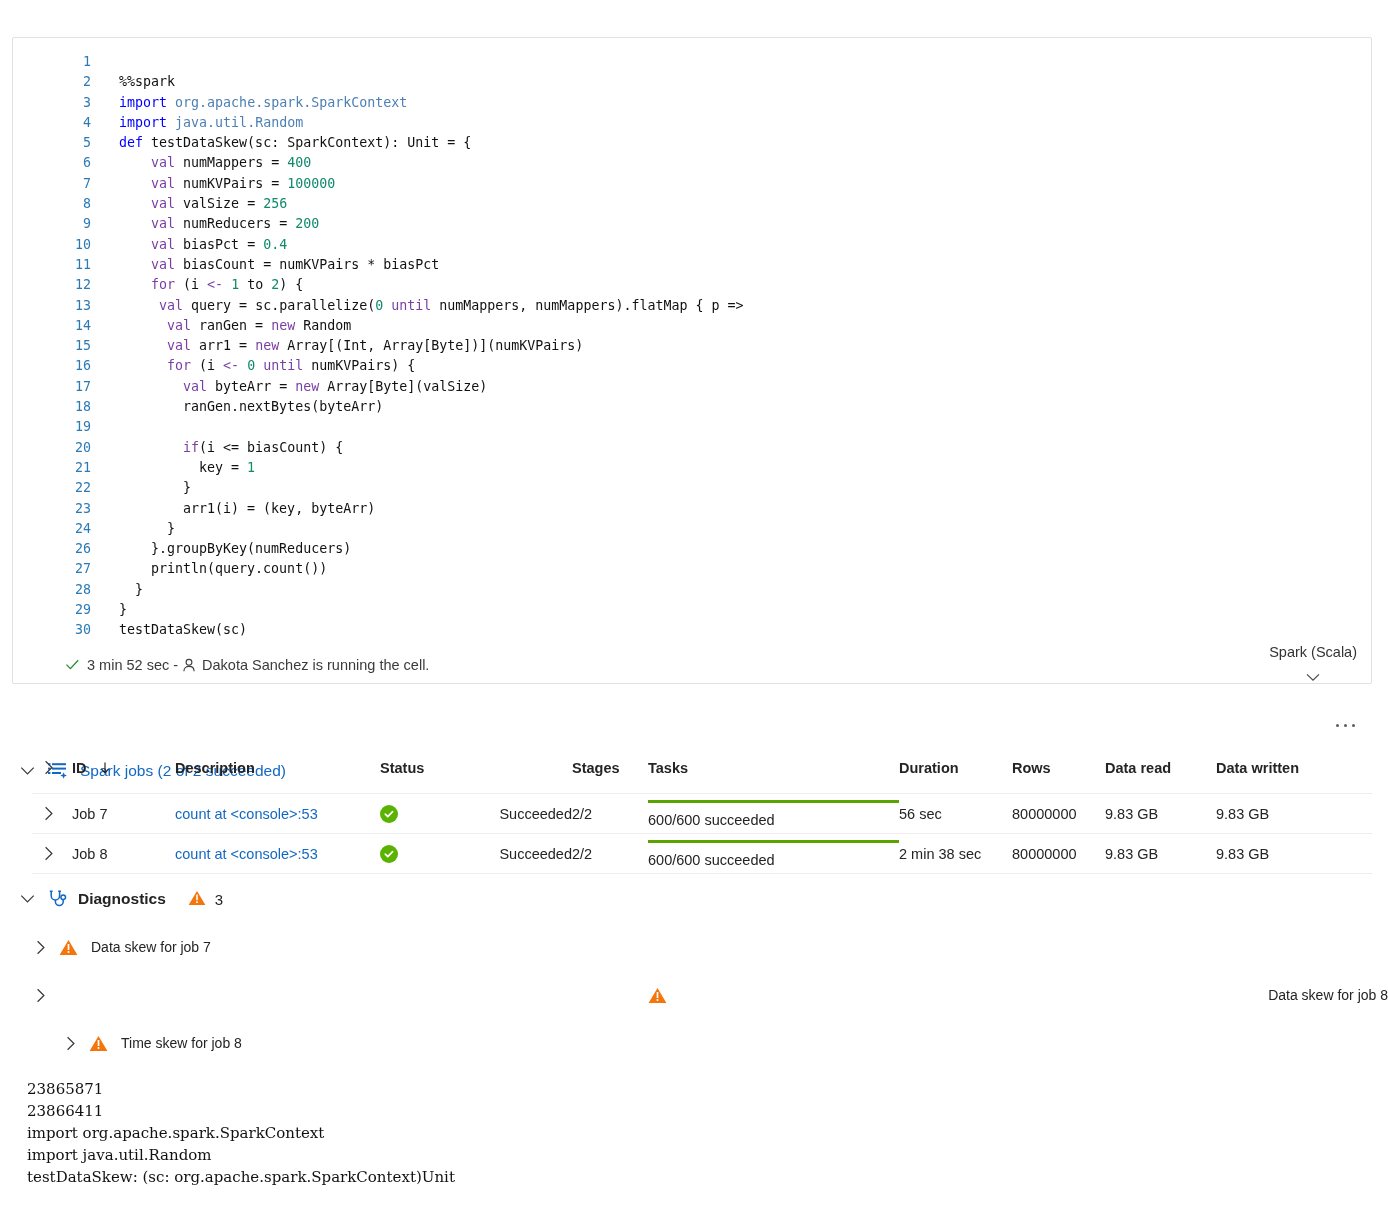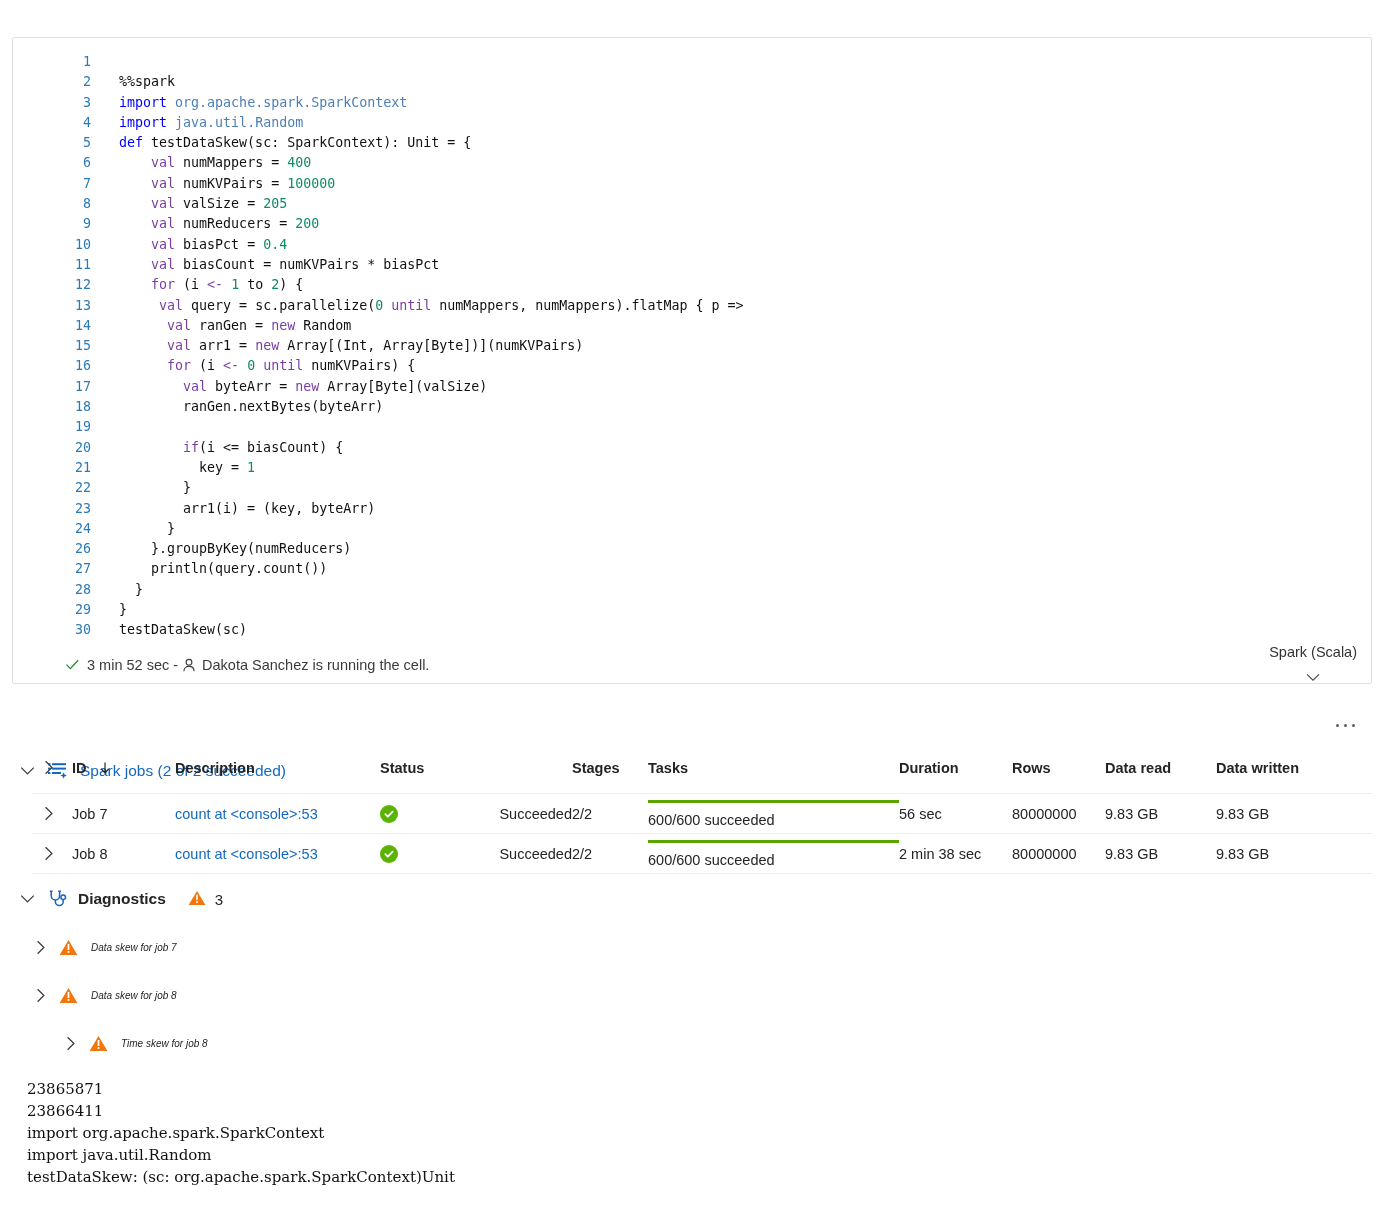--- a/index.html
+++ b/index.html
@@ -143,21 +143,21 @@
   }
   .diag-title { margin-left: 10px; font-size: 15.5px; font-weight: bold; color: #242424; }
   .diag-count { margin-left: 22px; display: flex; align-items: center; gap: 9px; font-size: 15px; color: #242424; }
 
   .diag-item {
     position: absolute; left: 0; width: 1388px; height: 30px;
     display: flex; align-items: center;
   }
   .diag-item .chev-toggle { margin-left: 26px; }
   .diag-item .warn { margin-left: 3px; display: flex; align-items: center; }
-  .diag-item .dlabel { margin-left: 13px; font-size: 10px; color: #242424; font-style: italic; }
+  .diag-item .dlabel { margin-left: 13px; font-size: 14px; color: #242424; }
 
   
   .console {
     position: absolute; left: 27px; top: 1078px;
     font-family: "DejaVu Serif", "Liberation Serif", serif;
     font-size: 15px;
     line-height: 22px;
     color: #111111;
     white-space: pre;
   }
@@ -169,21 +169,21 @@
 
   <div class="cell">
     <div class="code-area" id="code-area">
         <div class="code-line"><span class="ln">1</span><span class="code-text"></span></div>
         <div class="code-line"><span class="ln">2</span><span class="code-text"><span class="tok-op">  %%spark</span></span></div>
         <div class="code-line"><span class="ln">3</span><span class="code-text"><span class="tok-op">  </span><span class="tok-kw">import</span><span class="tok-op"> </span><span class="tok-pkg">org.apache.spark.SparkContext</span></span></div>
         <div class="code-line"><span class="ln">4</span><span class="code-text"><span class="tok-op">  </span><span class="tok-kw">import</span><span class="tok-op"> </span><span class="tok-pkg">java.util.Random</span></span></div>
         <div class="code-line"><span class="ln">5</span><span class="code-text"><span class="tok-op">  </span><span class="tok-kw">def</span><span class="tok-op"> testDataSkew(sc: SparkContext): Unit = {</span></span></div>
         <div class="code-line"><span class="ln">6</span><span class="code-text"><span class="tok-op">      </span><span class="tok-kw2">val</span><span class="tok-op"> numMappers = </span><span class="tok-num">400</span></span></div>
         <div class="code-line"><span class="ln">7</span><span class="code-text"><span class="tok-op">      </span><span class="tok-kw2">val</span><span class="tok-op"> numKVPairs = </span><span class="tok-num">100000</span></span></div>
-        <div class="code-line"><span class="ln">8</span><span class="code-text"><span class="tok-op">      </span><span class="tok-kw2">val</span><span class="tok-op"> valSize = </span><span class="tok-num">205</span></span></div>
+        <div class="code-line"><span class="ln">8</span><span class="code-text"><span class="tok-op">      </span><span class="tok-kw2">val</span><span class="tok-op"> valSize = </span><span class="tok-num">256</span></span></div>
         <div class="code-line"><span class="ln">9</span><span class="code-text"><span class="tok-op">      </span><span class="tok-kw2">val</span><span class="tok-op"> numReducers = </span><span class="tok-num">200</span></span></div>
         <div class="code-line"><span class="ln">10</span><span class="code-text"><span class="tok-op">      </span><span class="tok-kw2">val</span><span class="tok-op"> biasPct = </span><span class="tok-num">0.4</span></span></div>
         <div class="code-line"><span class="ln">11</span><span class="code-text"><span class="tok-op">      </span><span class="tok-kw2">val</span><span class="tok-op"> biasCount = numKVPairs * biasPct</span></span></div>
         <div class="code-line"><span class="ln">12</span><span class="code-text"><span class="tok-op">      </span><span class="tok-kw2">for</span><span class="tok-op"> (i </span><span class="tok-kw2">&lt;-</span><span class="tok-op"> </span><span class="tok-num">1</span><span class="tok-op"> to </span><span class="tok-num">2</span><span class="tok-op">) {</span></span></div>
         <div class="code-line"><span class="ln">13</span><span class="code-text"><span class="tok-op">       </span><span class="tok-kw2">val</span><span class="tok-op"> query = sc.parallelize(</span><span class="tok-num">0</span><span class="tok-op"> </span><span class="tok-kw2">until</span><span class="tok-op"> numMappers, numMappers).flatMap { p =&gt;</span></span></div>
         <div class="code-line"><span class="ln">14</span><span class="code-text"><span class="tok-op">        </span><span class="tok-kw2">val</span><span class="tok-op"> ranGen = </span><span class="tok-kw2">new</span><span class="tok-op"> Random</span></span></div>
         <div class="code-line"><span class="ln">15</span><span class="code-text"><span class="tok-op">        </span><span class="tok-kw2">val</span><span class="tok-op"> arr1 = </span><span class="tok-kw2">new</span><span class="tok-op"> Array[(Int, Array[Byte])](numKVPairs)</span></span></div>
         <div class="code-line"><span class="ln">16</span><span class="code-text"><span class="tok-op">        </span><span class="tok-kw2">for</span><span class="tok-op"> (i </span><span class="tok-kw2">&lt;-</span><span class="tok-op"> </span><span class="tok-num">0</span><span class="tok-op"> </span><span class="tok-kw2">until</span><span class="tok-op"> numKVPairs) {</span></span></div>
         <div class="code-line"><span class="ln">17</span><span class="code-text"><span class="tok-op">          </span><span class="tok-kw2">val</span><span class="tok-op"> byteArr = </span><span class="tok-kw2">new</span><span class="tok-op"> Array[Byte](valSize)</span></span></div>
         <div class="code-line"><span class="ln">18</span><span class="code-text"><span class="tok-op">          ranGen.nextBytes(byteArr)</span></span></div>
@@ -397,21 +397,21 @@
         </span>
         <span class="warn">
           <svg width="19" height="17" viewBox="0 0 19 17">
             <path d="M9.5 1 L18.4 16 L0.6 16 Z" fill="#f2760c"></path>
             <rect x="8.65" y="5" width="1.7" height="6" fill="#ffffff"></rect>
             <rect x="8.65" y="12.1" width="1.7" height="1.8" fill="#ffffff"></rect>
           </svg>
         </span>
         <span class="dlabel">Data skew for job 7</span>
       </div>
-      <div class="diag-item" style="top: 980px;">
+      <div class="diag-item" style="top: 980px; justify-content: space-between;">
         <span class="chev-toggle">
           <svg width="10" height="15" viewBox="0 0 10 15">
             <path d="M1.6 1.3 L7.9 7.5 L1.6 13.7" stroke="#3b3b3b" stroke-width="1.25" fill="none"></path>
           </svg>
         </span>
         <span class="warn">
           <svg width="19" height="17" viewBox="0 0 19 17">
             <path d="M9.5 1 L18.4 16 L0.6 16 Z" fill="#f2760c"></path>
             <rect x="8.65" y="5" width="1.7" height="6" fill="#ffffff"></rect>
             <rect x="8.65" y="12.1" width="1.7" height="1.8" fill="#ffffff"></rect>

